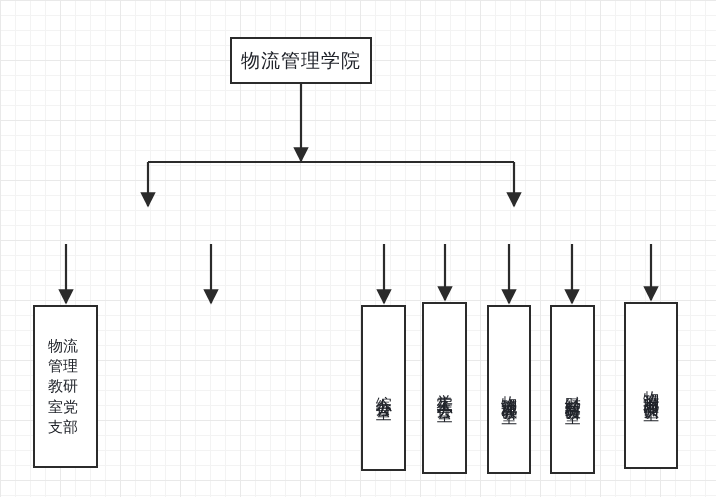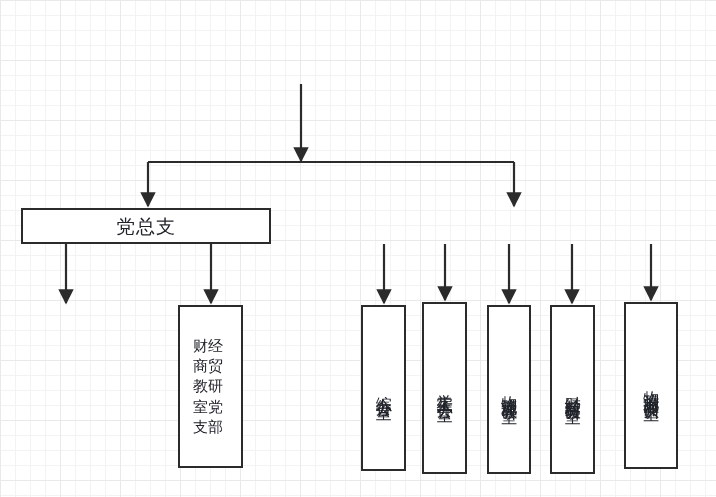--- a/index.html
+++ b/index.html
@@ -126,30 +126,30 @@
       <line x1="211" y1="244" x2="211" y2="303" marker-end="url(#arrow)"></line>
 
       <line x1="384" y1="244" x2="384" y2="303" marker-end="url(#arrow)"></line>
       <line x1="445" y1="244" x2="445" y2="300" marker-end="url(#arrow)"></line>
       <line x1="509" y1="244" x2="509" y2="303" marker-end="url(#arrow)"></line>
       <line x1="572" y1="244" x2="572" y2="303" marker-end="url(#arrow)"></line>
       <line x1="651" y1="244" x2="651" y2="300" marker-end="url(#arrow)"></line>
     </g>
   </svg>
 
-
-  <div class="node horiz" id="node-party">
-    <span class="label">党总支</span>
+  <div class="node horiz" id="node-root">
+    <span class="label">物流管理学院</span>
   </div>
 
 
 
-  <div class="node wrap" id="node-leaf-2">
-    <span class="label">财经商贸教研室党支部</span>
+  <div class="node wrap" id="node-leaf-1">
+    <span class="label">物流管理教研室党支部</span>
   </div>
+
 
   <div class="node vert" id="node-leaf-3">
     <span class="label">综合办公室</span>
   </div>
 
   <div class="node vert" id="node-leaf-4">
     <span class="label">学生工作办公室</span>
   </div>
 
   <div class="node vert" id="node-leaf-5">

